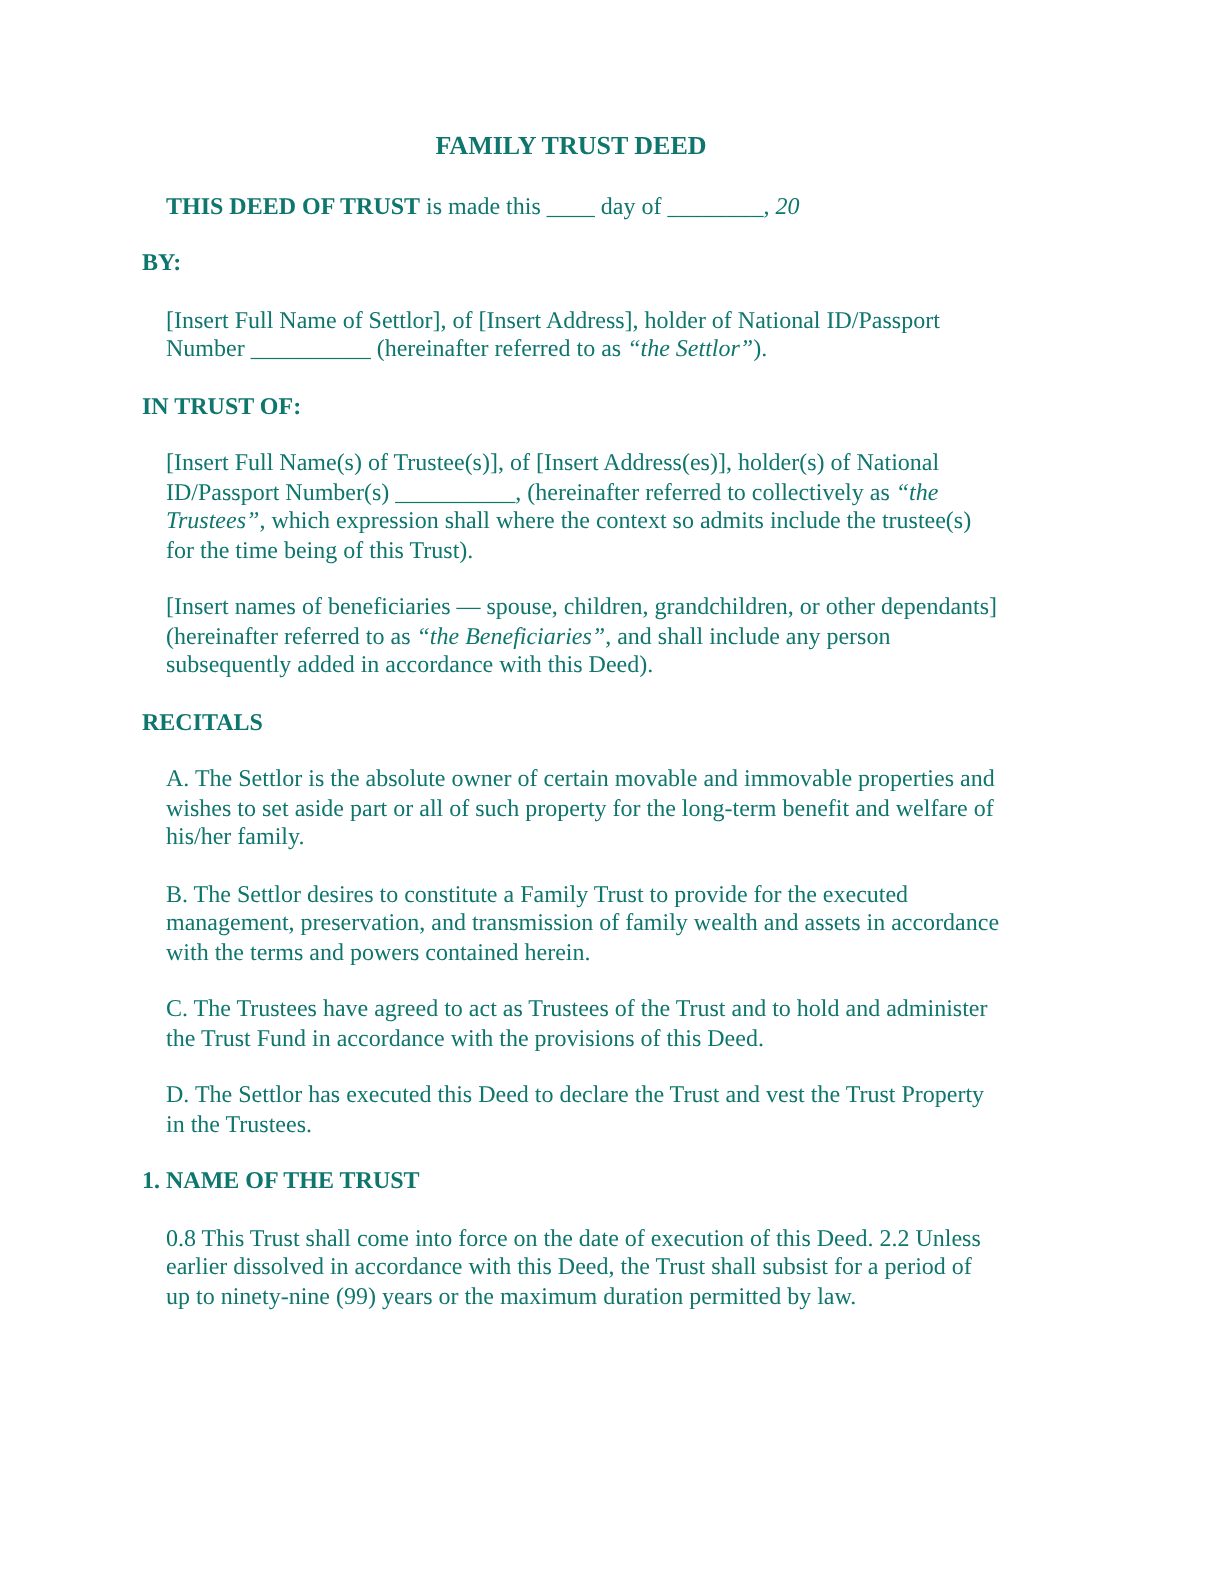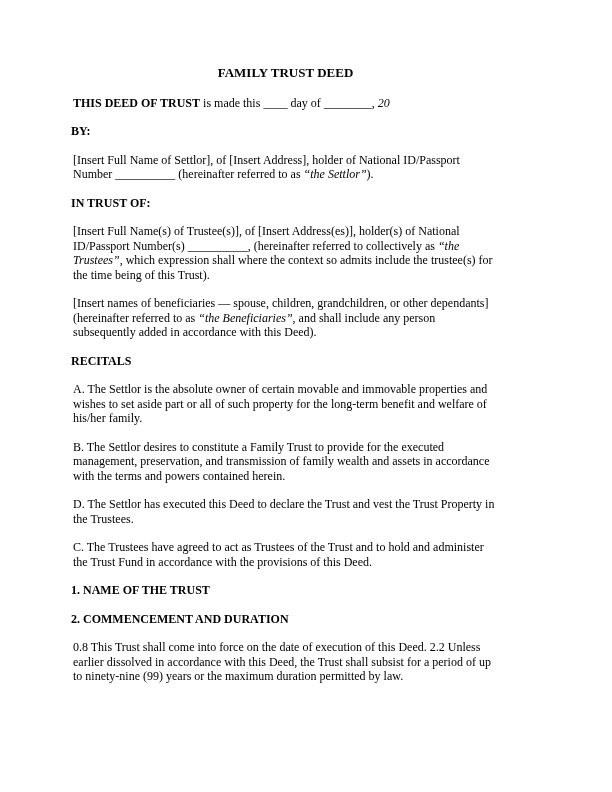--- a/index.html
+++ b/index.html
@@ -8,30 +8,30 @@
     position: relative;
     width: 612px;
     height: 792px;
     margin: 0 auto;
     background: #ffffff;
     box-sizing: border-box;
     padding: 66px 112px 0 71px;
     font-family: "Liberation Serif", "DejaVu Serif", serif;
     font-size: 12px;
     line-height: 14.5px;
-    color: #000000;
+    color: #0f766e;
     overflow: hidden;
   }
   .doc-title {
     font-size: 13px;
     font-weight: bold;
     text-align: center;
     margin: 0 0 15px 0;
   }
-  .para { margin: 0 0 14px 2px; }
+  .para { margin: 0 0 14px 12px; }
   .heading { font-weight: bold; margin: 0 0 14px 0; }
   .b { font-weight: bold; }
   .i { font-style: italic; }
   .clause-line { margin: 0; }
 </style>
 </head>
 <body>
 
 <div class="page">
 
@@ -47,26 +47,25 @@
 
   <p class="para"><span>[Insert Full Name(s) of Trustee(s)], of [Insert Address(es)], holder(s) of National ID/Passport Number(s) __________, (hereinafter referred to collectively as </span><span class="i">“the Trustees”</span><span>, which expression shall where the context so admits include the trustee(s) for the time being of this Trust).</span></p>
 
 
   <p class="para"><span>[Insert names of beneficiaries — spouse, children, grandchildren, or other dependants] (hereinafter referred to as </span><span class="i">“the Beneficiaries”</span><span>, and shall include any person subsequently added in accordance with this Deed).</span></p>
 
   <p class="heading">RECITALS</p>
 
   <p class="para">A. The Settlor is the absolute owner of certain movable and immovable properties and wishes to set aside part or all of such property for the long-term benefit and welfare of his/her family.</p>
   <p class="para">B. The Settlor desires to constitute a Family Trust to provide for the executed management, preservation, and transmission of family wealth and assets in accordance with the terms and powers contained herein.</p>
+  <p class="para">C. The Trustees have agreed to act as Trustees of the Trust and to hold and administer the Trust Fund in accordance with the provisions of this Deed.</p>
   <p class="para">D. The Settlor has executed this Deed to declare the Trust and vest the Trust Property in the Trustees.</p>
-  <p class="para">C. The Trustees have agreed to act as Trustees of the Trust and to hold and administer the Trust Fund in accordance with the provisions of this Deed.</p>
 
   <p class="heading">1. NAME OF THE TRUST</p>
 
 
-  <p class="heading">2. COMMENCEMENT AND DURATION</p>
 
   <p class="para">
     <span class="clause-line">0.8 This Trust shall come into force on the date of execution of this Deed.</span>
     <span class="clause-line">2.2 Unless earlier dissolved in accordance with this Deed, the Trust shall subsist for a period of up to ninety-nine (99) years or the maximum duration permitted by law.</span>
   </p>
 
 </div>
 
 </body></html>

